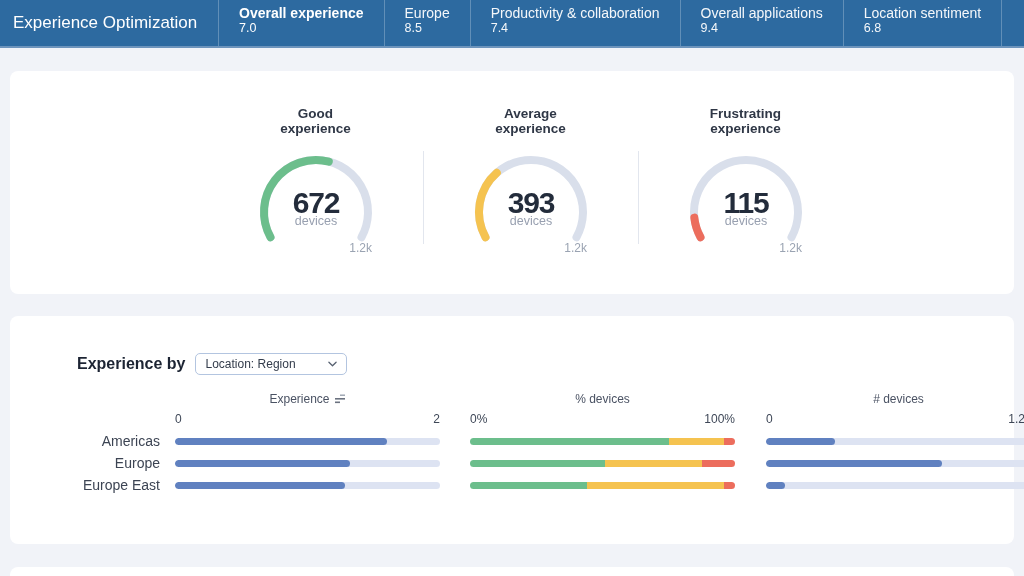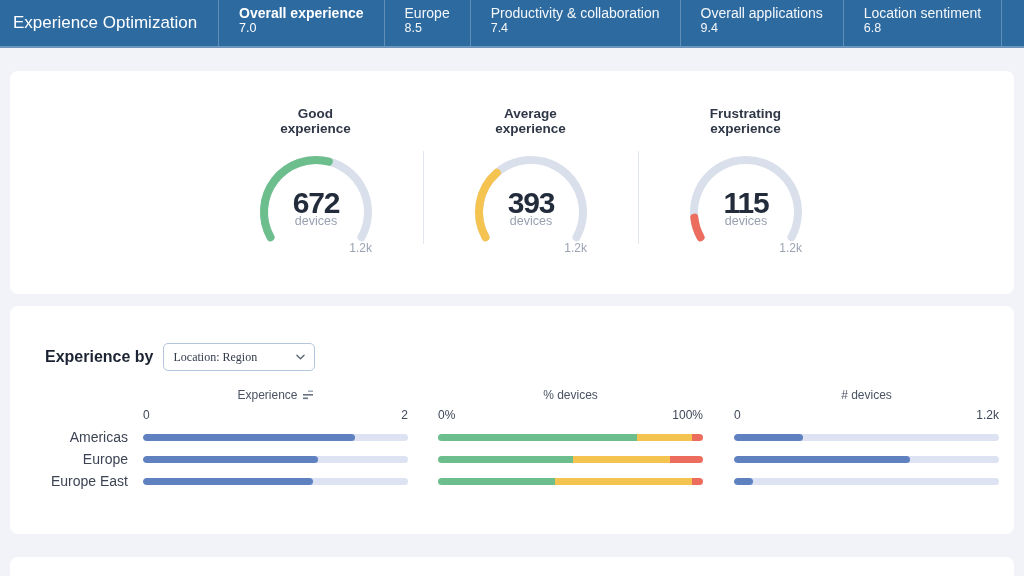--- a/index.html
+++ b/index.html
@@ -8,30 +8,30 @@
   .app-title{width:218px;display:flex;align-items:center;padding-left:13px;font-size:17px;box-sizing:border-box;}
   .tabs{display:flex;align-items:stretch;}
   .tab{border-left:1px solid rgba(255,255,255,.25);padding:6px 20px 0 20px;display:flex;flex-direction:column;cursor:pointer;}
   .tab:last-child{border-right:1px solid rgba(255,255,255,.25);}
   .tab .lbl{font-size:14px;line-height:15px;color:rgba(255,255,255,.95);white-space:nowrap;}
   .tab .val{font-size:12.5px;line-height:15px;color:rgba(255,255,255,.95);}
   .tab.active .lbl{font-weight:bold;color:#fff;}
   .tab.active .val{color:#fff;}
   .card{background:#fff;border-radius:8px;margin:0 10px;box-sizing:border-box;}
   .card1{margin-top:23px;height:223px;}
-  .card2{margin-top:12px;height:228px;}
+  .card2{margin-top:22px;height:228px;padding-left:32px;}
   .card3{margin-top:23px;height:40px;}
   .gauges{display:flex;margin-left:198px;width:645px;padding-top:35px;}
   .gauge-col{width:215px;display:flex;flex-direction:column;align-items:center;position:relative;}
   .gauge-col .vdivider{position:absolute;left:0;top:45px;height:93px;width:1px;background:#e2e6ee;}
   .gauge-title{font-size:13.5px;font-weight:bold;color:#2f3746;text-align:center;line-height:15px;height:30px;}
   .gauge-svg{margin-top:14px;}
   .exp-title-row{display:flex;align-items:center;padding:37px 0 0 35px;}
   .exp-title{font-size:16px;font-weight:bold;color:#1c2433;}
-  .dropdown{margin-left:9px;width:152px;height:28px;border:1px solid #b3c5e0;border-radius:5px;background:#fff;display:flex;align-items:center;justify-content:space-between;padding:0 9px 0 10px;box-sizing:border-box;cursor:pointer;font-family:Liberation Serif, serif;}
+  .dropdown{margin-left:9px;width:152px;height:22px;border:1px solid #b3c5e0;border-radius:5px;background:#fff;display:flex;align-items:center;justify-content:space-between;padding:0 9px 0 10px;box-sizing:border-box;cursor:pointer;}
   .dropdown .dval{font-size:12px;color:#333c4b;}
   .chart{display:grid;grid-template-columns:118px 15px 265px 30px 265px 31px 265px;margin-top:17px;}
   .chead{grid-row:1;height:16px;display:flex;align-items:flex-start;justify-content:center;font-size:12px;color:#4a5263;gap:5px;}
   .caxis{grid-row:2;height:22px;display:flex;align-items:center;justify-content:space-between;font-size:12px;color:#3e4757;}
   .rlabel{height:22px;display:flex;align-items:center;justify-content:flex-end;font-size:14px;color:#3c4453;}
   .bcell{height:22px;display:flex;align-items:center;}
   .track{position:relative;height:7px;border-radius:3.5px;background:#dde3f2;width:100%;overflow:hidden;}
   .fill{position:absolute;left:0;top:0;height:100%;border-radius:3.5px;}
   .stack{display:flex;height:7px;border-radius:3.5px;overflow:hidden;width:100%;}
   .stack div{height:100%;}

